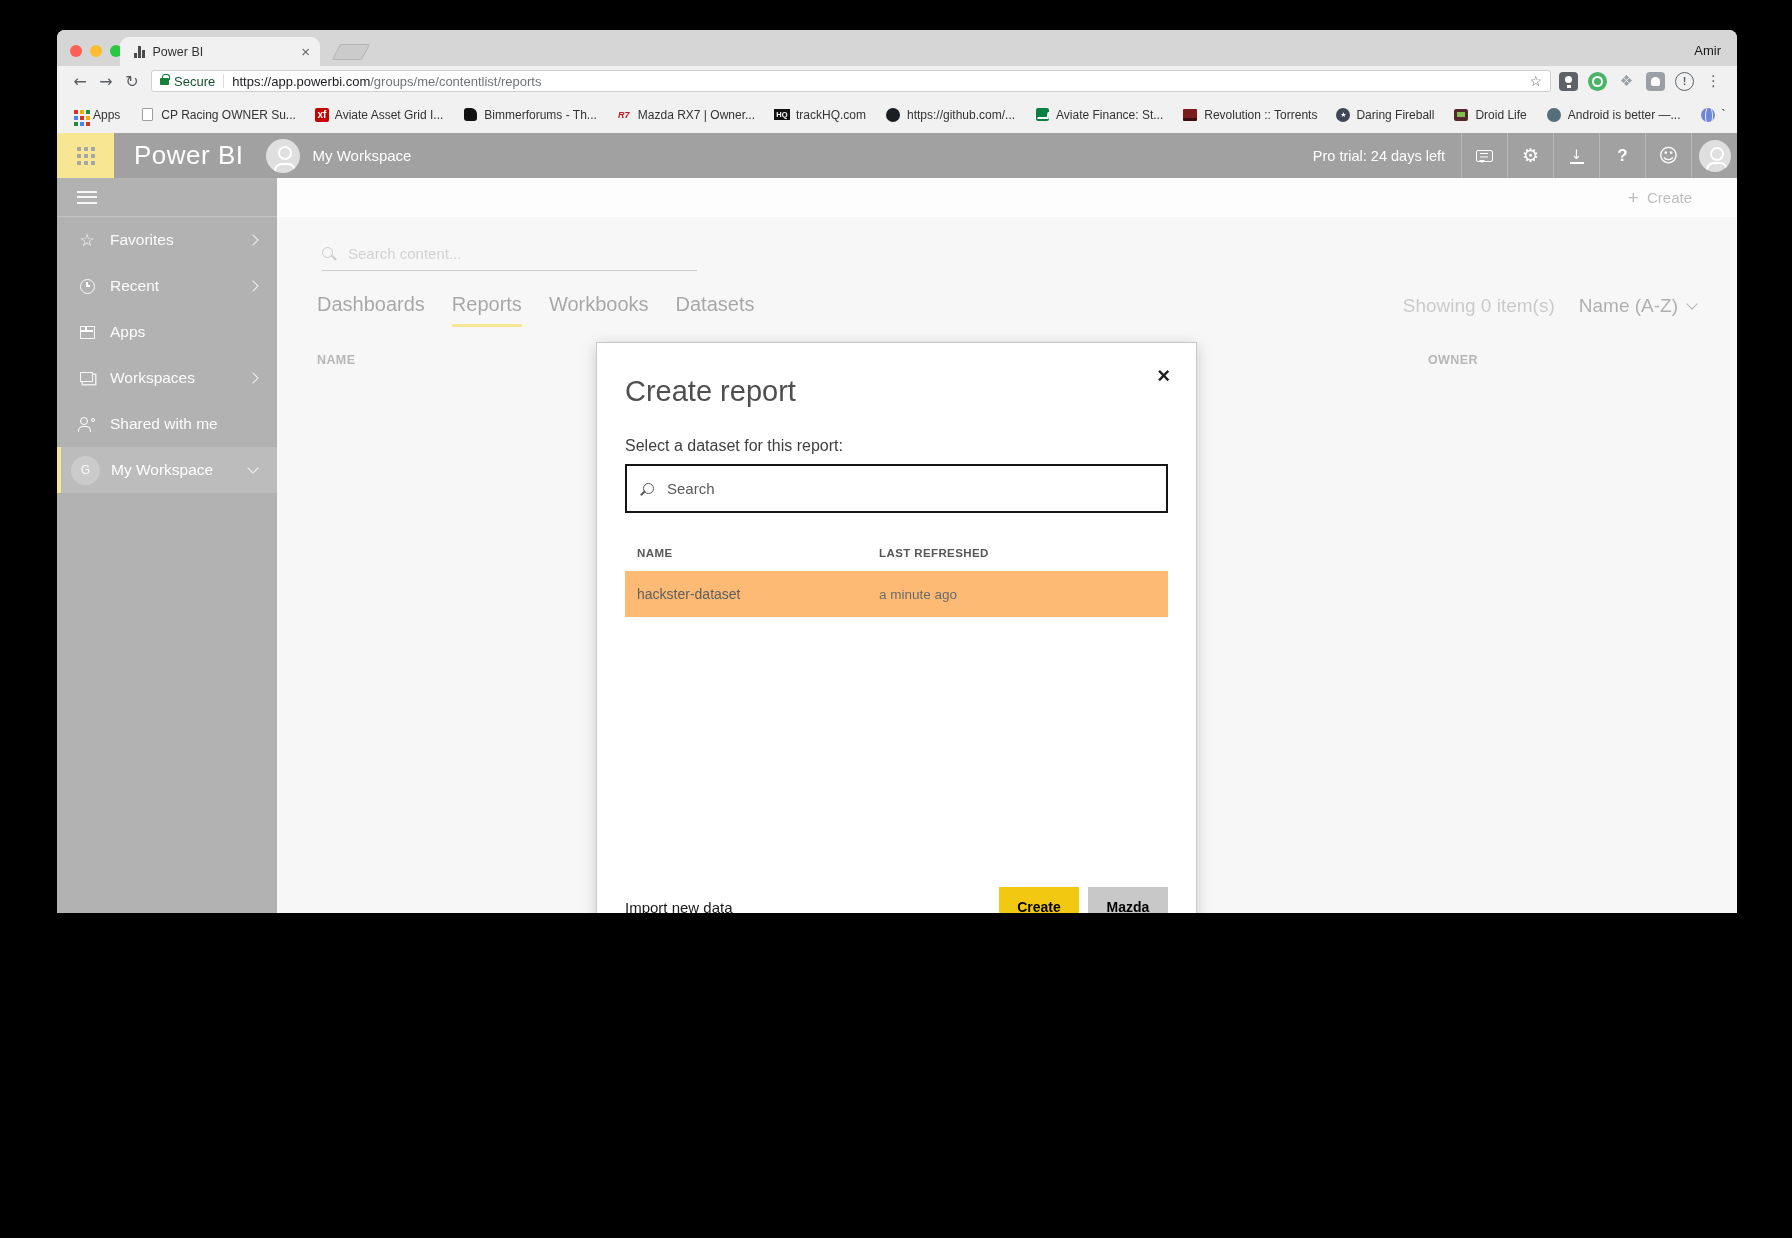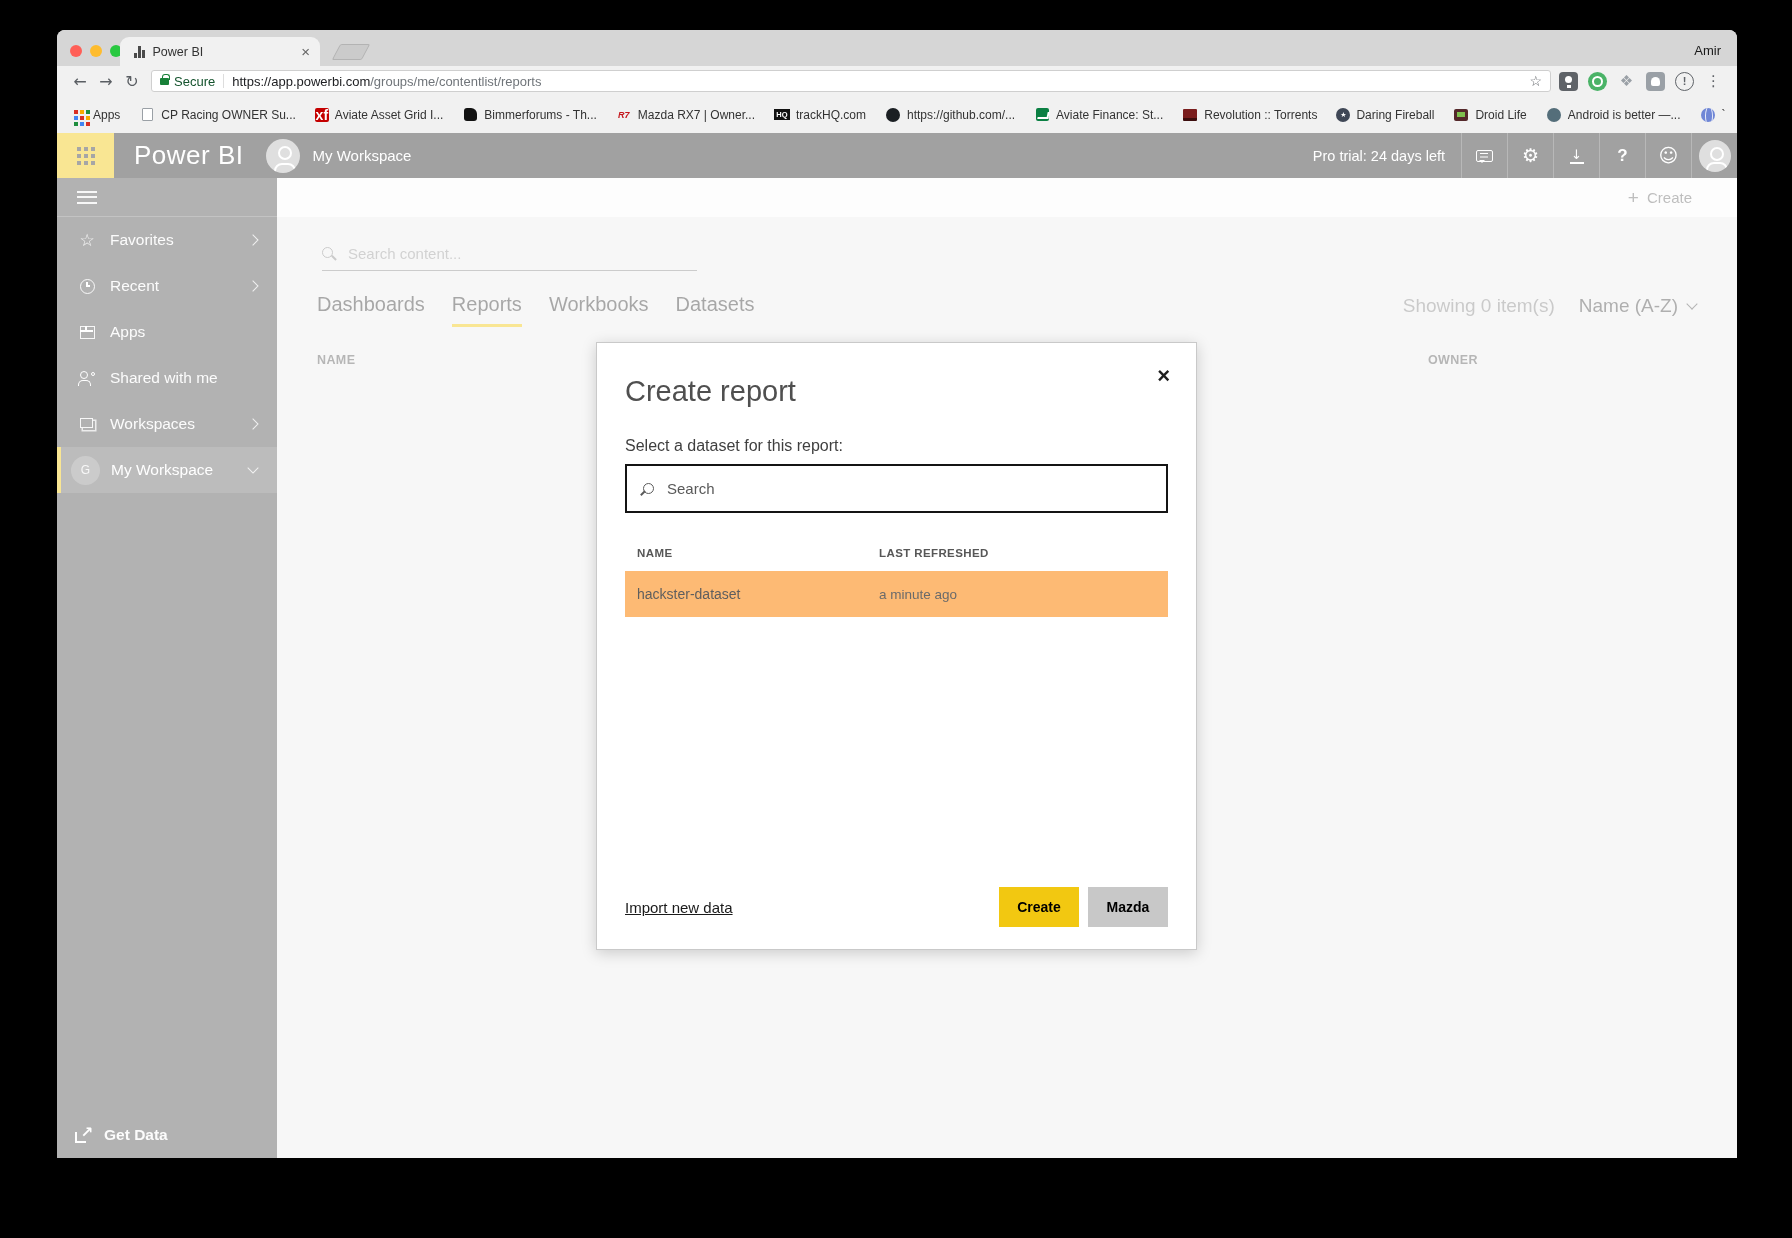--- a/index.html
+++ b/index.html
@@ -1,21 +1,21 @@
 <!DOCTYPE html>
 <html><head>
 <meta charset="utf-8">
 <style>
   * { margin:0; padding:0; box-sizing:border-box; }
   html,body { background:#000; }
   body { font-family:"Liberation Sans", sans-serif; }
   .stage { position:relative; width:1792px; height:1238px; background:#000; overflow:hidden; }
 
   
-  .window { position:absolute; left:57px; top:30px; width:1680px; height:1128px;
+  .window { position:absolute; left:57px; top:30px; width:1680px; height:883px;
             border-radius:8px 8px 0 0; overflow:hidden; background:#f1f1f1; }
 
   
   .tabstrip { position:relative; height:36px; background:#d6d6d6; display:flex; align-items:flex-end; }
   .traffic { position:absolute; left:13px; top:15px; display:flex; gap:8px; }
   .light { width:12px; height:12px; border-radius:50%; }
   .light.red{background:#ff5f57}.light.yellow{background:#febc2e}.light.green{background:#28c840}
   .tab { position:relative; margin-left:63px; width:200px; height:29px; background:#f1f1f1;
          border-radius:9px 9px 0 0; display:flex; align-items:center; padding:0 10px 0 14px; }
   .tab-favicon { display:flex; align-items:flex-end; gap:1.5px; height:12px; margin-right:8px; }
@@ -54,21 +54,21 @@
   .menu-dots { font-family:"DejaVu Sans",sans-serif; font-size:15px; color:#5f6368; padding:0 6px; letter-spacing:0; }
 
   
   .bookmarks { height:37px; background:#f1f1f1; display:flex; align-items:center; padding:0 14px; gap:19px; overflow:hidden; }
   .bm { display:flex; align-items:center; font-size:12px; color:#333; white-space:nowrap; }
   .fv { width:16px; height:16px; margin-right:6px; display:inline-flex; align-items:center; justify-content:center; flex:none; }
   .fv-apps i { width:4px; height:4px; background:#d93025; box-shadow:6px 0 0 #f9ab00, 12px 0 0 #1e8e3e,
                0 6px 0 #4285f4, 6px 6px 0 #d93025, 12px 6px 0 #f9ab00,
                0 12px 0 #1e8e3e, 6px 12px 0 #4285f4, 12px 12px 0 #d93025; display:block; margin:-6px 0 0 -6px; }
   .fv-page { width:11px; height:13px; border:1.5px solid #9aa0a6; border-radius:1px; background:#fff; }
-  .fv-xf { width:14px; height:14px; background:#c40000; border-radius:2px; color:#fff; font-size:14px; font-weight:bold; }
+  .fv-xf { width:14px; height:14px; background:#c40000; border-radius:2px; color:#fff; font-size:10px; font-weight:bold; }
   .fv-bmw { width:13px; height:13px; background:#121212; border-radius:3px 6px 3px 3px; }
   .fv-r7 { color:#c4161c; font-size:9px; font-weight:bold; font-style:italic; }
   .fv-hq { width:16px; height:11px; background:#111; color:#fff; font-size:7.5px; font-weight:bold; }
   .fv-gh { width:14px; height:14px; background:#1b1f23; border-radius:50%; }
   .fv-gf { width:13px; height:13px; background:#0b8043; border-radius:2px; position:relative; }
   .fv-gf:before{content:"";position:absolute;left:2px;bottom:2px;width:9px;height:5px;border-bottom:2px solid #fff;border-right:2px solid #fff;transform:skewX(-12deg);}
   .fv-rev { width:14px; height:12px; background:#7a1d1d; border-radius:1px; border-bottom:3px solid #3c0d0d; }
   .fv-df { width:14px; height:14px; background:#3f4756; border-radius:50%; color:#fff; font-size:7px; }
   .fv-dl { width:14px; height:12px; background:#54282a; border-radius:2px; position:relative; }
   .fv-dl:before{content:"";position:absolute;left:3px;top:3px;width:8px;height:5px;background:#7fbf4d;}
@@ -362,32 +362,32 @@
             <span class="chev"></span>
           </div>
           <div class="sb-item">
             <span class="sb-ic">
                 <span class="ic-apps"></span>
               </span>
             <span class="sb-label">Apps</span>
           </div>
           <div class="sb-item">
             <span class="sb-ic">
+                <span class="ic-stack"></span>
+              </span>
+            <span class="sb-label">Workspaces</span>
+            <span class="chev"></span>
+          </div>
+          <div class="sb-item">
+            <span class="sb-ic">
                 <span class="ic-people">
                   <b></b>
                 </span>
               </span>
             <span class="sb-label">Shared with me</span>
-          </div>
-          <div class="sb-item">
-            <span class="sb-ic">
-                <span class="ic-stack"></span>
-              </span>
-            <span class="sb-label">Workspaces</span>
-            <span class="chev"></span>
           </div>
           <div class="sb-selected">
             <span class="sb-avatar">G</span>
             <span class="sb-label">My Workspace</span>
             <span class="chev down"></span>
           </div>
           <div class="getdata">
             <span class="ic-getdata">
                 <b>↗</b>
               </span>

